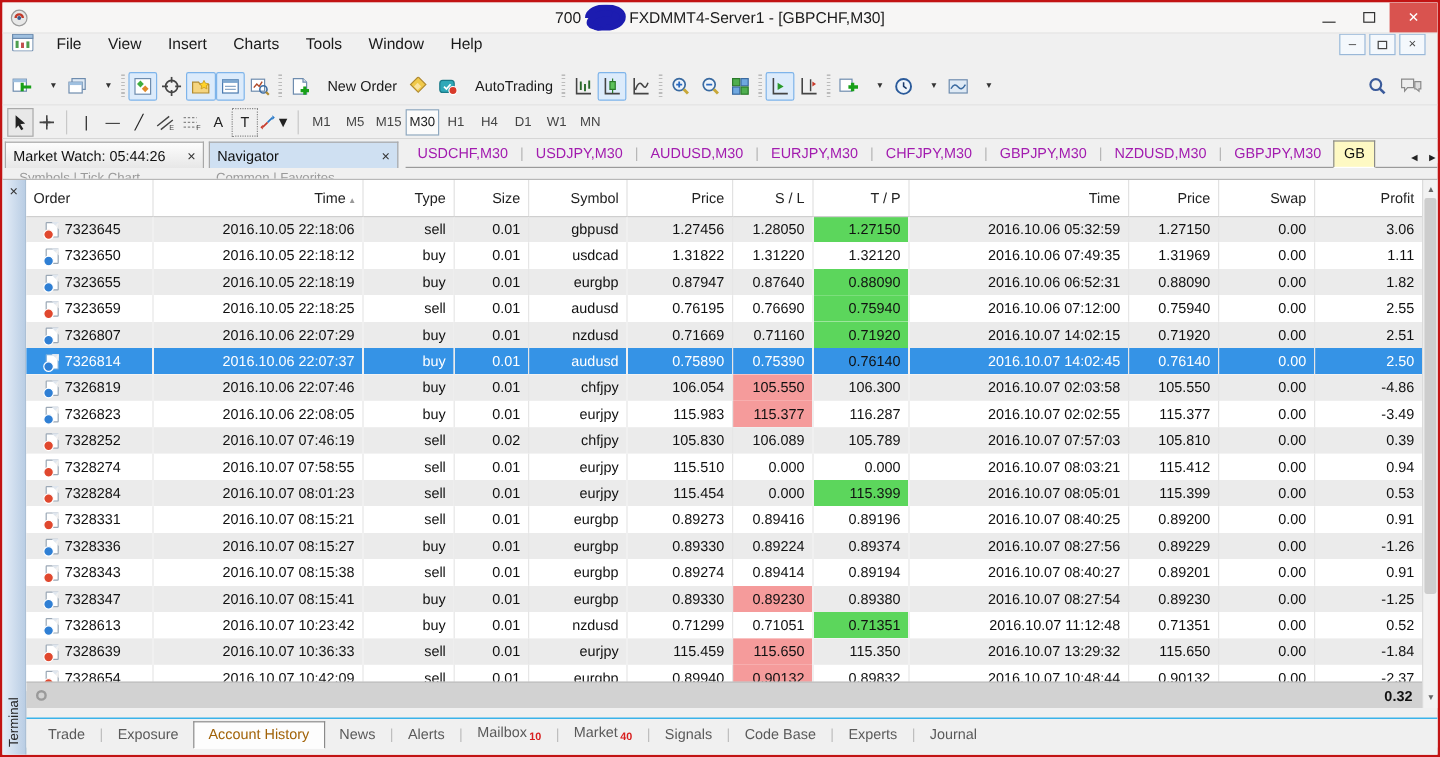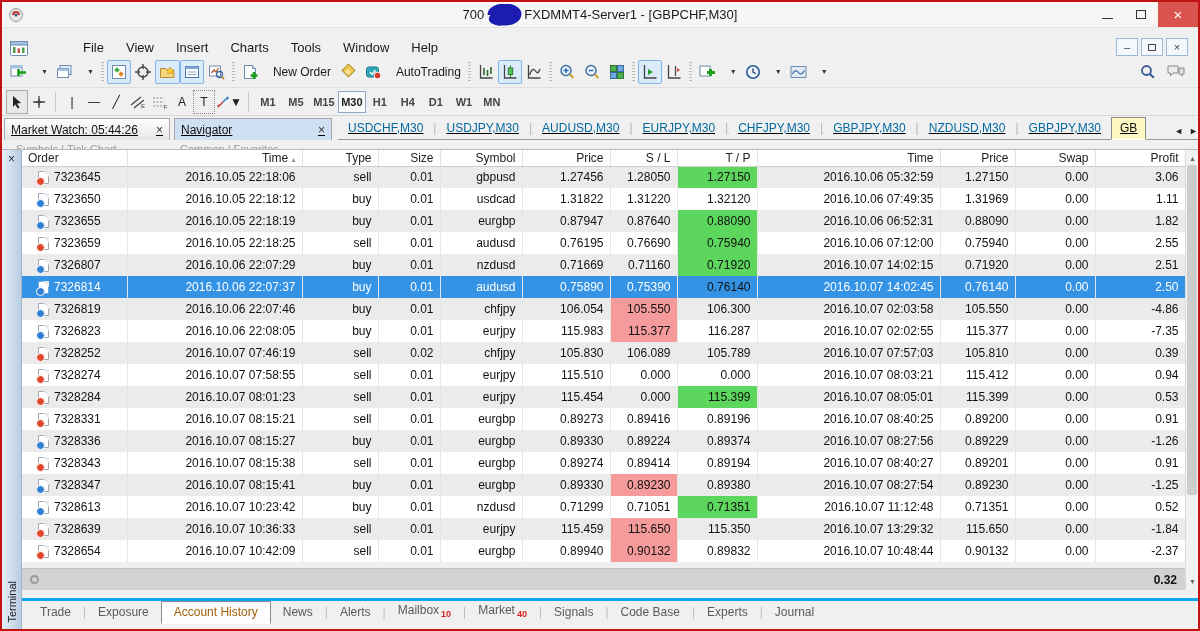--- a/index.html
+++ b/index.html
@@ -12,67 +12,67 @@
   .titlebar .appicon { margin-left:6px; width:18px; height:16px; }
   .title-center { position:absolute; left:0; right:0; text-align:center; font-size:13px; color:#1a1a1a; display:flex; justify-content:center; align-items:center; gap:2px; pointer-events:none; }
   .scribble { display:inline-block; vertical-align:middle; }
   .wincontrols { margin-left:auto; display:flex; height:100%; align-items:stretch; }
   .wbtn { width:34px; display:flex; align-items:center; justify-content:center; font-size:13px; color:#333; }
   .wbtn.min span { display:block; width:11px; border-top:1px solid #333; margin-top:8px; }
   .wbtn.max span { display:block; width:10px; height:9px; border:1px solid #333; }
   .wbtn.close { width:40px; background:#d9534f; color:#fff; font-size:15px; }
 
   
-  .menubar { height:28px; background:#f0f0f0; display:flex; align-items:flex-end; padding:0 6px;gap:36px; }
+  .menubar { height:28px; background:#f0f0f0; display:flex; align-items:flex-start; padding:0 6px; }
   .menubar .chart-mini { margin:0 8px 0 2px; }
   .menu-item { font-size:13px; color:#1a1a1a; padding:4px 11px; }
   .mdi-controls { margin-left:auto; display:flex; gap:3px; padding-right:4px; }
   .mdi-btn { width:22px; height:18px; border:1px solid #9ab8d8; background:#f4f8fc; color:#444; font-size:11px; display:flex; align-items:center; justify-content:center; }
   .mdi-btn .rest { width:8px; height:7px; border:1px solid #444; display:block; }
 
   
   .toolbar1 { height:32px; background:#f0f0f0; display:flex; align-items:center; padding:0 4px; border-bottom:1px solid #e0e0e0; }
   .toolbar2 { height:28px; background:#f0f0f0; display:flex; align-items:center; padding:0 4px; border-bottom:1px solid #d6d6d6; }
   .tbtn { height:24px; min-width:24px; display:flex; align-items:center; justify-content:center; gap:14px; padding:0 3px; border:1px solid transparent; border-radius:2px; font-size:12px; color:#1a1a1a; }
   .tbtn.pressed { background:#dcebfb; border-color:#7eb4ea; }
   .tbtn .caret { font-size:7px; color:#333; }
   .sep { width:1px; height:20px; background:#c8c8c8; margin:0 5px; }
   .grip { width:3px; height:20px; margin:0 3px; background:repeating-linear-gradient(#bbb 0 1px, transparent 1px 3px); }
-  .tf-btn { height:22px; min-width:28px; display:flex; align-items:center; justify-content:center; font-size:11px; font-weight:bold; color:#444; border:1px solid transparent; }
+  .tf-btn { height:22px; min-width:28px; display:flex; align-items:center; justify-content:center; font-size:11px; font-weight:normal; color:#444; border:1px solid transparent; }
   .tf-btn.active { background:#fbfbfb; border-color:#8fa8bf; color:#222; }
   .toolbar-right { margin-left:auto; display:flex; align-items:center; gap:10px; padding-right:8px; }
   .dtool { height:24px; min-width:22px; display:flex; align-items:center; justify-content:center; font-size:12px; color:#222; border:1px solid transparent; }
   .dtool.pressed { background:#e8e8e8; border-color:#aaa; }
 
   
-  .panelrow { height:24px; display:flex; align-items:flex-end; background:#f0f0f0;text-decoration:underline; }
+  .panelrow { height:24px; display:flex; align-items:flex-end; background:#f0f0f0; }
   .phead { height:22px; display:flex; align-items:center; font-size:12px; color:#111; border:1px solid #a8a8a8; border-bottom:none; padding:0 6px; }
   .phead.mw { width:166px; margin-left:2px; background:linear-gradient(#fdfdfd,#e7e7e7); }
   .phead.nav { width:158px; margin-left:4px; background:#cfe0f2; }
   .phead .x { margin-left:auto; color:#333; font-size:12px; padding-left:6px; }
   .charttabs { flex:1; height:24px; display:flex; align-items:flex-end; margin-left:6px; border-bottom:1px solid #9a9a9a; position:relative; }
-  .ctab { font-size:12px; color:#0369a1; padding:3px 10px 4px; white-space:nowrap; }
+  .ctab { font-size:12px; color:#a21caf; padding:3px 10px 4px; white-space:nowrap; }
   .ctab-sep { color:#b5b5b5; font-size:12px; padding-bottom:4px; }
   .ctab.active { background:#fef9c3; border:1px solid #8a8a8a; border-bottom:1px solid #fff; color:#111; padding:3px 8px 4px; margin-bottom:-1px; }
   .tab-arrows { position:absolute; right:0; bottom:3px; display:flex; gap:6px; background:#f0f0f0; padding-left:4px; }
   .tab-arrow { font-size:9px; color:#222; }
   .subtabclip { height:9px; overflow:hidden; background:#f0f0f0; display:flex; font-size:11px; color:#9a9a9a; }
   .subtabclip .grp { display:flex; gap:14px; padding-top:1px; line-height:16px; }
   .subtabclip .g1 { margin-left:14px; width:150px; }
   .subtabclip .g2 { margin-left:14px; }
 
   
   .terminal { position:relative; height:480px; background:#f0f0f0; border-top:1px solid #b8b8b8; }
   .tstrip { position:absolute; left:0; top:0; bottom:0; width:20px; background:linear-gradient(90deg,#e6eef8,#b9cde4); border-right:1px solid #9fb6cf; display:flex; flex-direction:column; align-items:center; }
   .tstrip .x { font-size:12px; color:#333; padding-top:2px; }
   .tstrip .vlabel { margin-top:auto; margin-bottom:6px; writing-mode:vertical-rl; transform:rotate(180deg); font-size:11px; color:#222; }
 
   .gridwrap { position:absolute; left:20px; top:0; width:1163px; }
   table.hist { width:1163px; border-collapse:collapse; table-layout:fixed; font-size:12px; color:#111; background:#fff; }
-  table.hist th { height:16px; font-weight:normal; color:#222; text-align:right; padding:0 6px; border-right:1px solid #e2e2e2; border-bottom:1px solid #cfcfcf; background:#fff; white-space:nowrap; overflow:hidden; }
+  table.hist th { height:30px; font-weight:normal; color:#222; text-align:right; padding:0 6px; border-right:1px solid #e2e2e2; border-bottom:1px solid #cfcfcf; background:#fff; white-space:nowrap; overflow:hidden; }
   table.hist th:first-child { text-align:left; padding-left:6px; }
   table.hist th .sort { color:#999; font-size:8px; }
   table.hist td { height:22px; padding:0 6px; text-align:right; border-right:1px solid #e6e6e6; white-space:nowrap; overflow:hidden; }
   table.hist td:first-child { text-align:left; padding-left:4px; }
   tr.odd  td { background:#ebebeb; }
   tr.even td { background:#ffffff; }
   tr.selected td { background:#3593e6 !important; color:#fff; }
   td.green { background:#5cd65c !important; color:#111 !important; }
   td.red   { background:#f59b9b !important; color:#111 !important; }
   .ordcell { display:flex; align-items:center; gap:5px;padding-left:12px; }
@@ -86,21 +86,21 @@
   .summaryrow { position:absolute; left:20px; top:418px; width:1163px; height:22px; background:#d2d2d2; display:flex; align-items:center; font-size:12px; font-weight:bold; color:#111; padding:0 8px; border-top:1px solid #bfbfbf; }
   .summaryrow .dot { width:9px; height:9px; border-radius:50%; border:2px solid #9a9a9a; margin-right:8px; flex:0 0 auto; }
   .sumitem { margin-right:14px; white-space:nowrap; }
   .sumtotal { margin-left:auto; }
 
   .vscroll { position:absolute; right:0; top:0; width:13px; height:440px; background:#f2f2f2; border-left:1px solid #dcdcdc; }
   .vscroll .up, .vscroll .dn { position:absolute; left:0; width:13px; height:13px; font-size:7px; color:#666; display:flex; align-items:center; justify-content:center; }
   .vscroll .up { top:2px; } .vscroll .dn { bottom:2px; }
   .vscroll .thumb { position:absolute; left:1px; top:15px; width:10px; height:330px; background:#cdcdcd; border-radius:2px; }
 
-  .tabbar { position:absolute; left:20px; right:0; top:448px; height:25px; display:flex; align-items:flex-end; background:#f0f0f0; border-top:3px solid #0ea5e9; padding-left:6px; }
+  .tabbar { position:absolute; left:20px; right:0; top:448px; height:25px; display:flex; align-items:flex-end; background:#f0f0f0; border-top:1px solid #0ea5e9; padding-left:6px; }
   .btab { font-size:12px; color:#5a5a5a; padding:3px 12px 4px; white-space:nowrap; position:relative; }
   .btab.active { background:#fdfdfd; border:1px solid #8a8a8a; border-bottom-color:#fdfdfd; color:#a16207; margin-bottom:-1px; }
   .btab .badge { color:#d81e1e; font-size:9px; font-weight:bold; margin-left:2px; }
   .btab .badge:empty { display:none; }
   .btab-sep { color:#bdbdbd; font-size:12px; padding-bottom:4px; }
 
   svg { display:block; }
 </style>
 </head>
 <body>
@@ -606,21 +606,21 @@
               <td>2016.10.06 22:08:05</td>
               <td>buy</td>
               <td>0.01</td>
               <td>eurjpy</td>
               <td>115.983</td>
               <td class="red">115.377</td>
               <td>116.287</td>
               <td>2016.10.07 02:02:55</td>
               <td>115.377</td>
               <td>0.00</td>
-              <td>-7.35</td>
+              <td>-3.49</td>
             </tr>
             <tr class="sell odd">
               <td>
                 <span class="ordcell">
                   <span class="doc"></span>
                   <span>7328252</span>
                 </span>
               </td>
               <td>2016.10.07 07:46:19</td>
               <td>sell</td>

